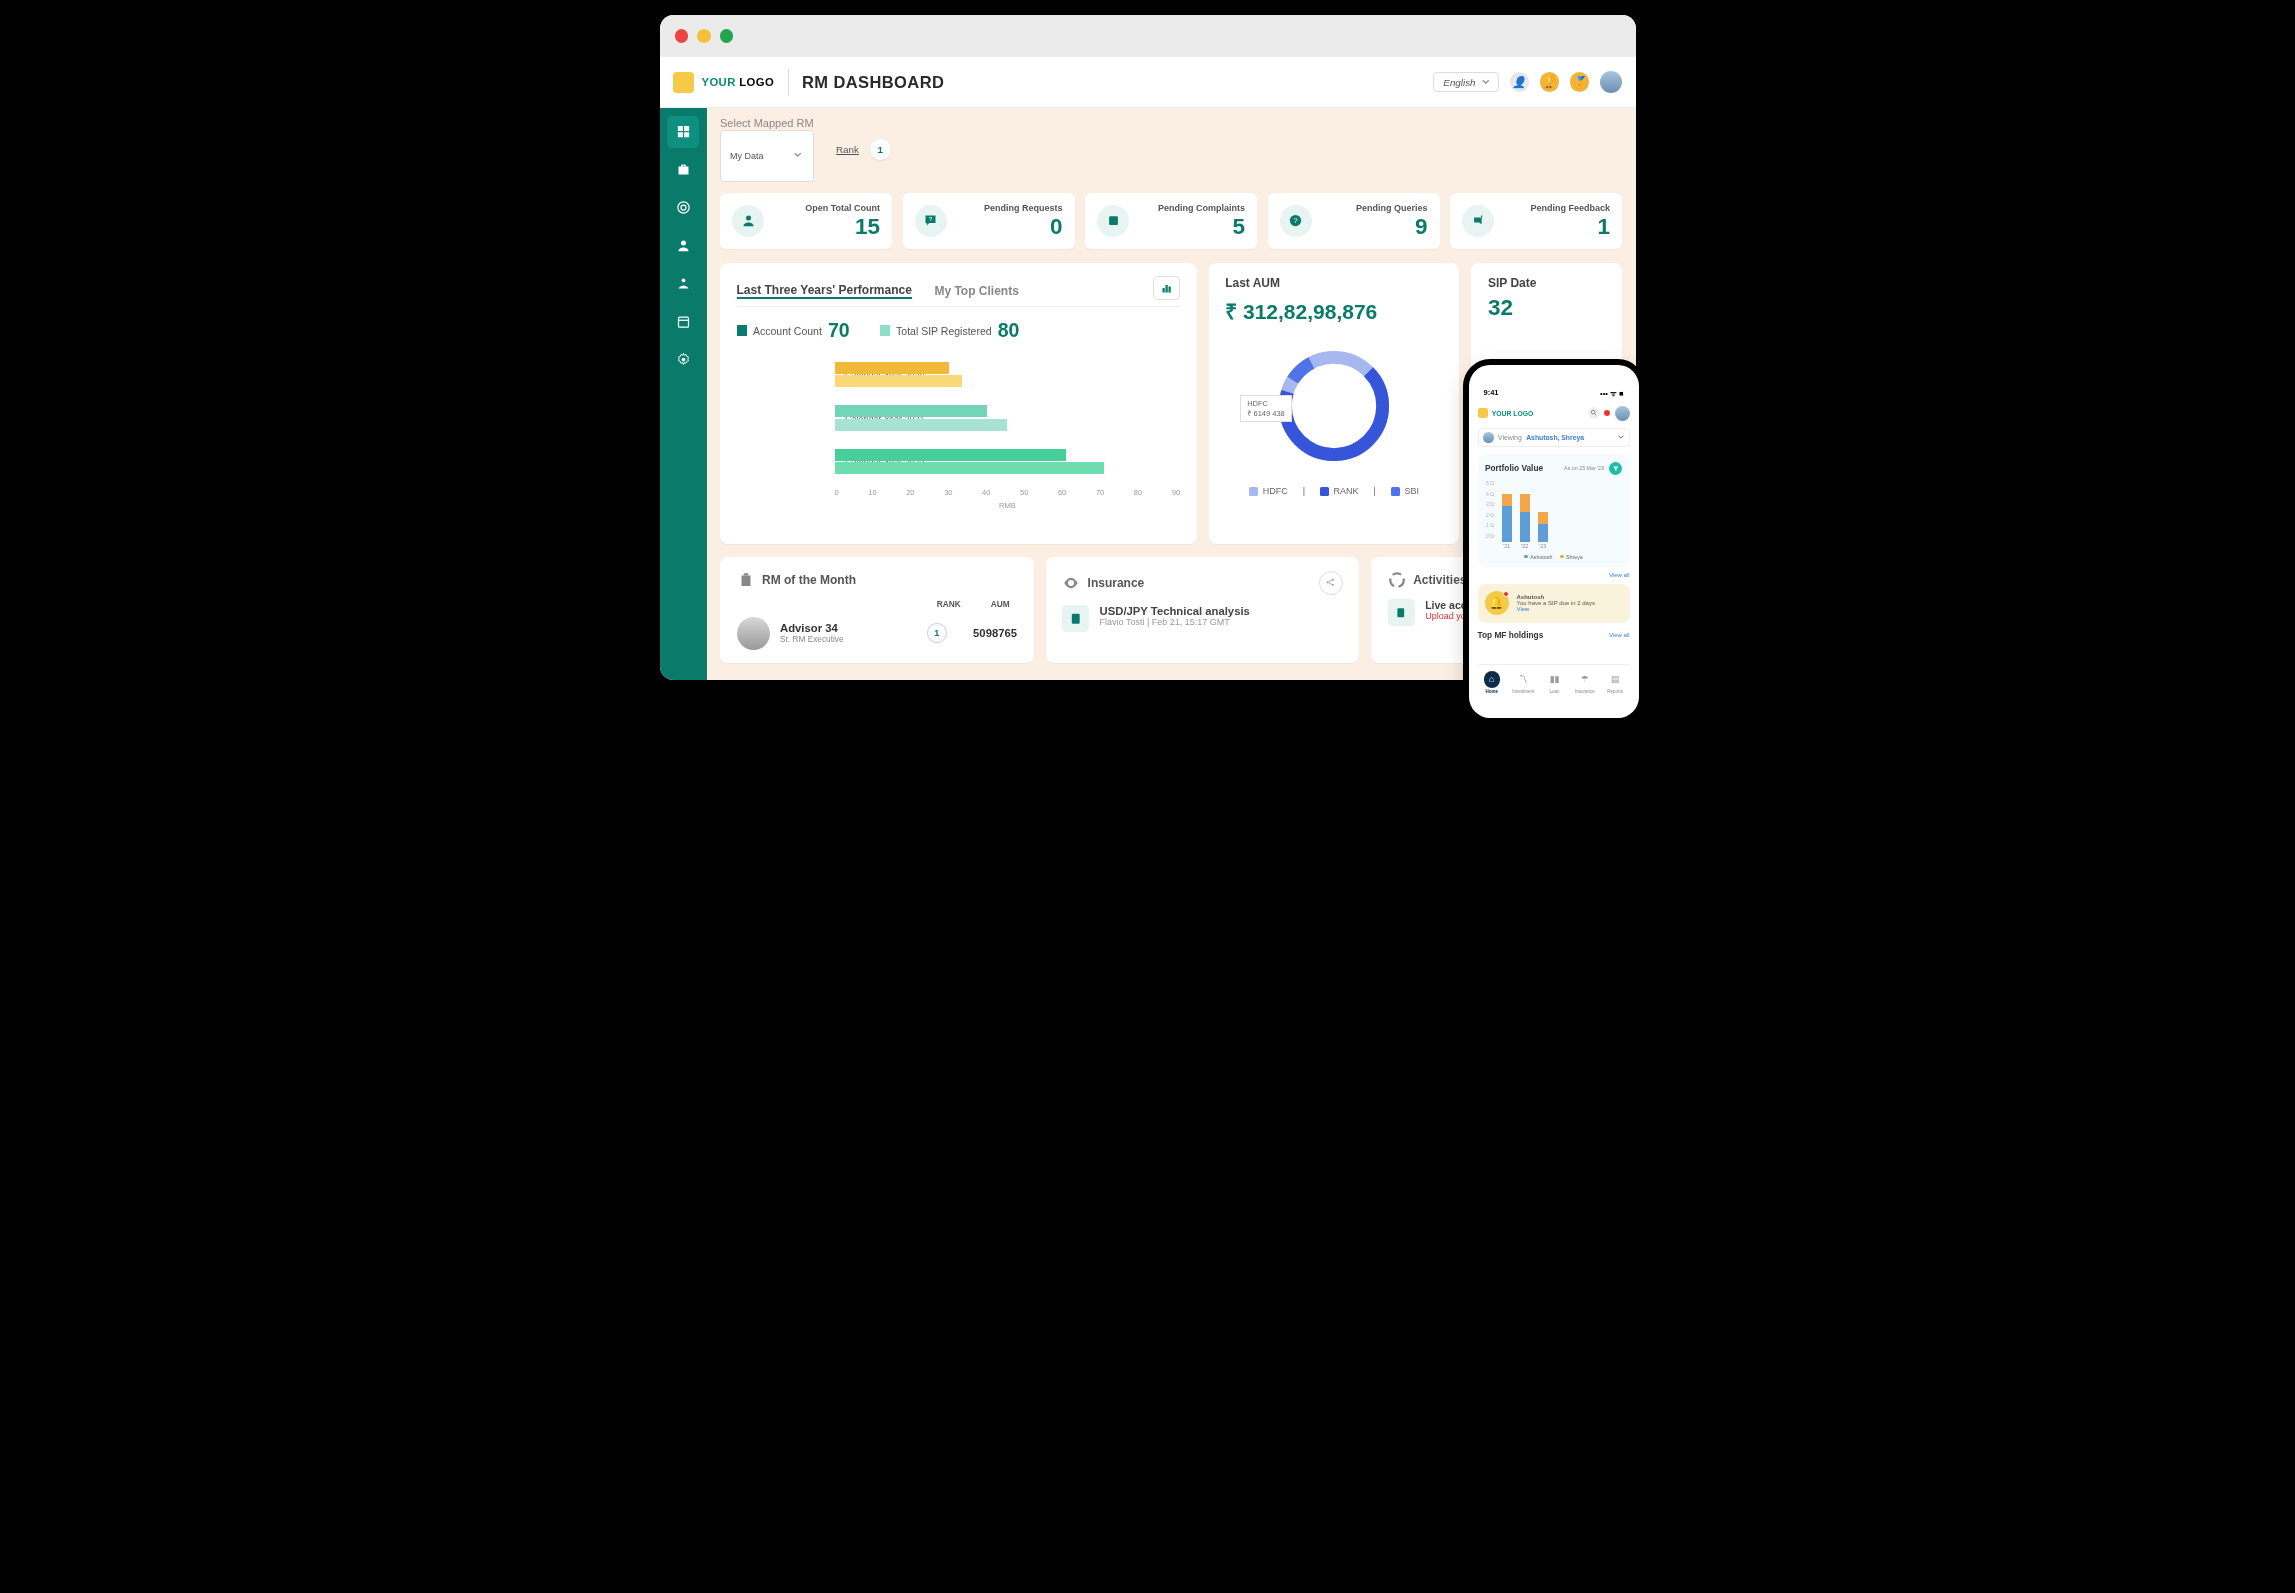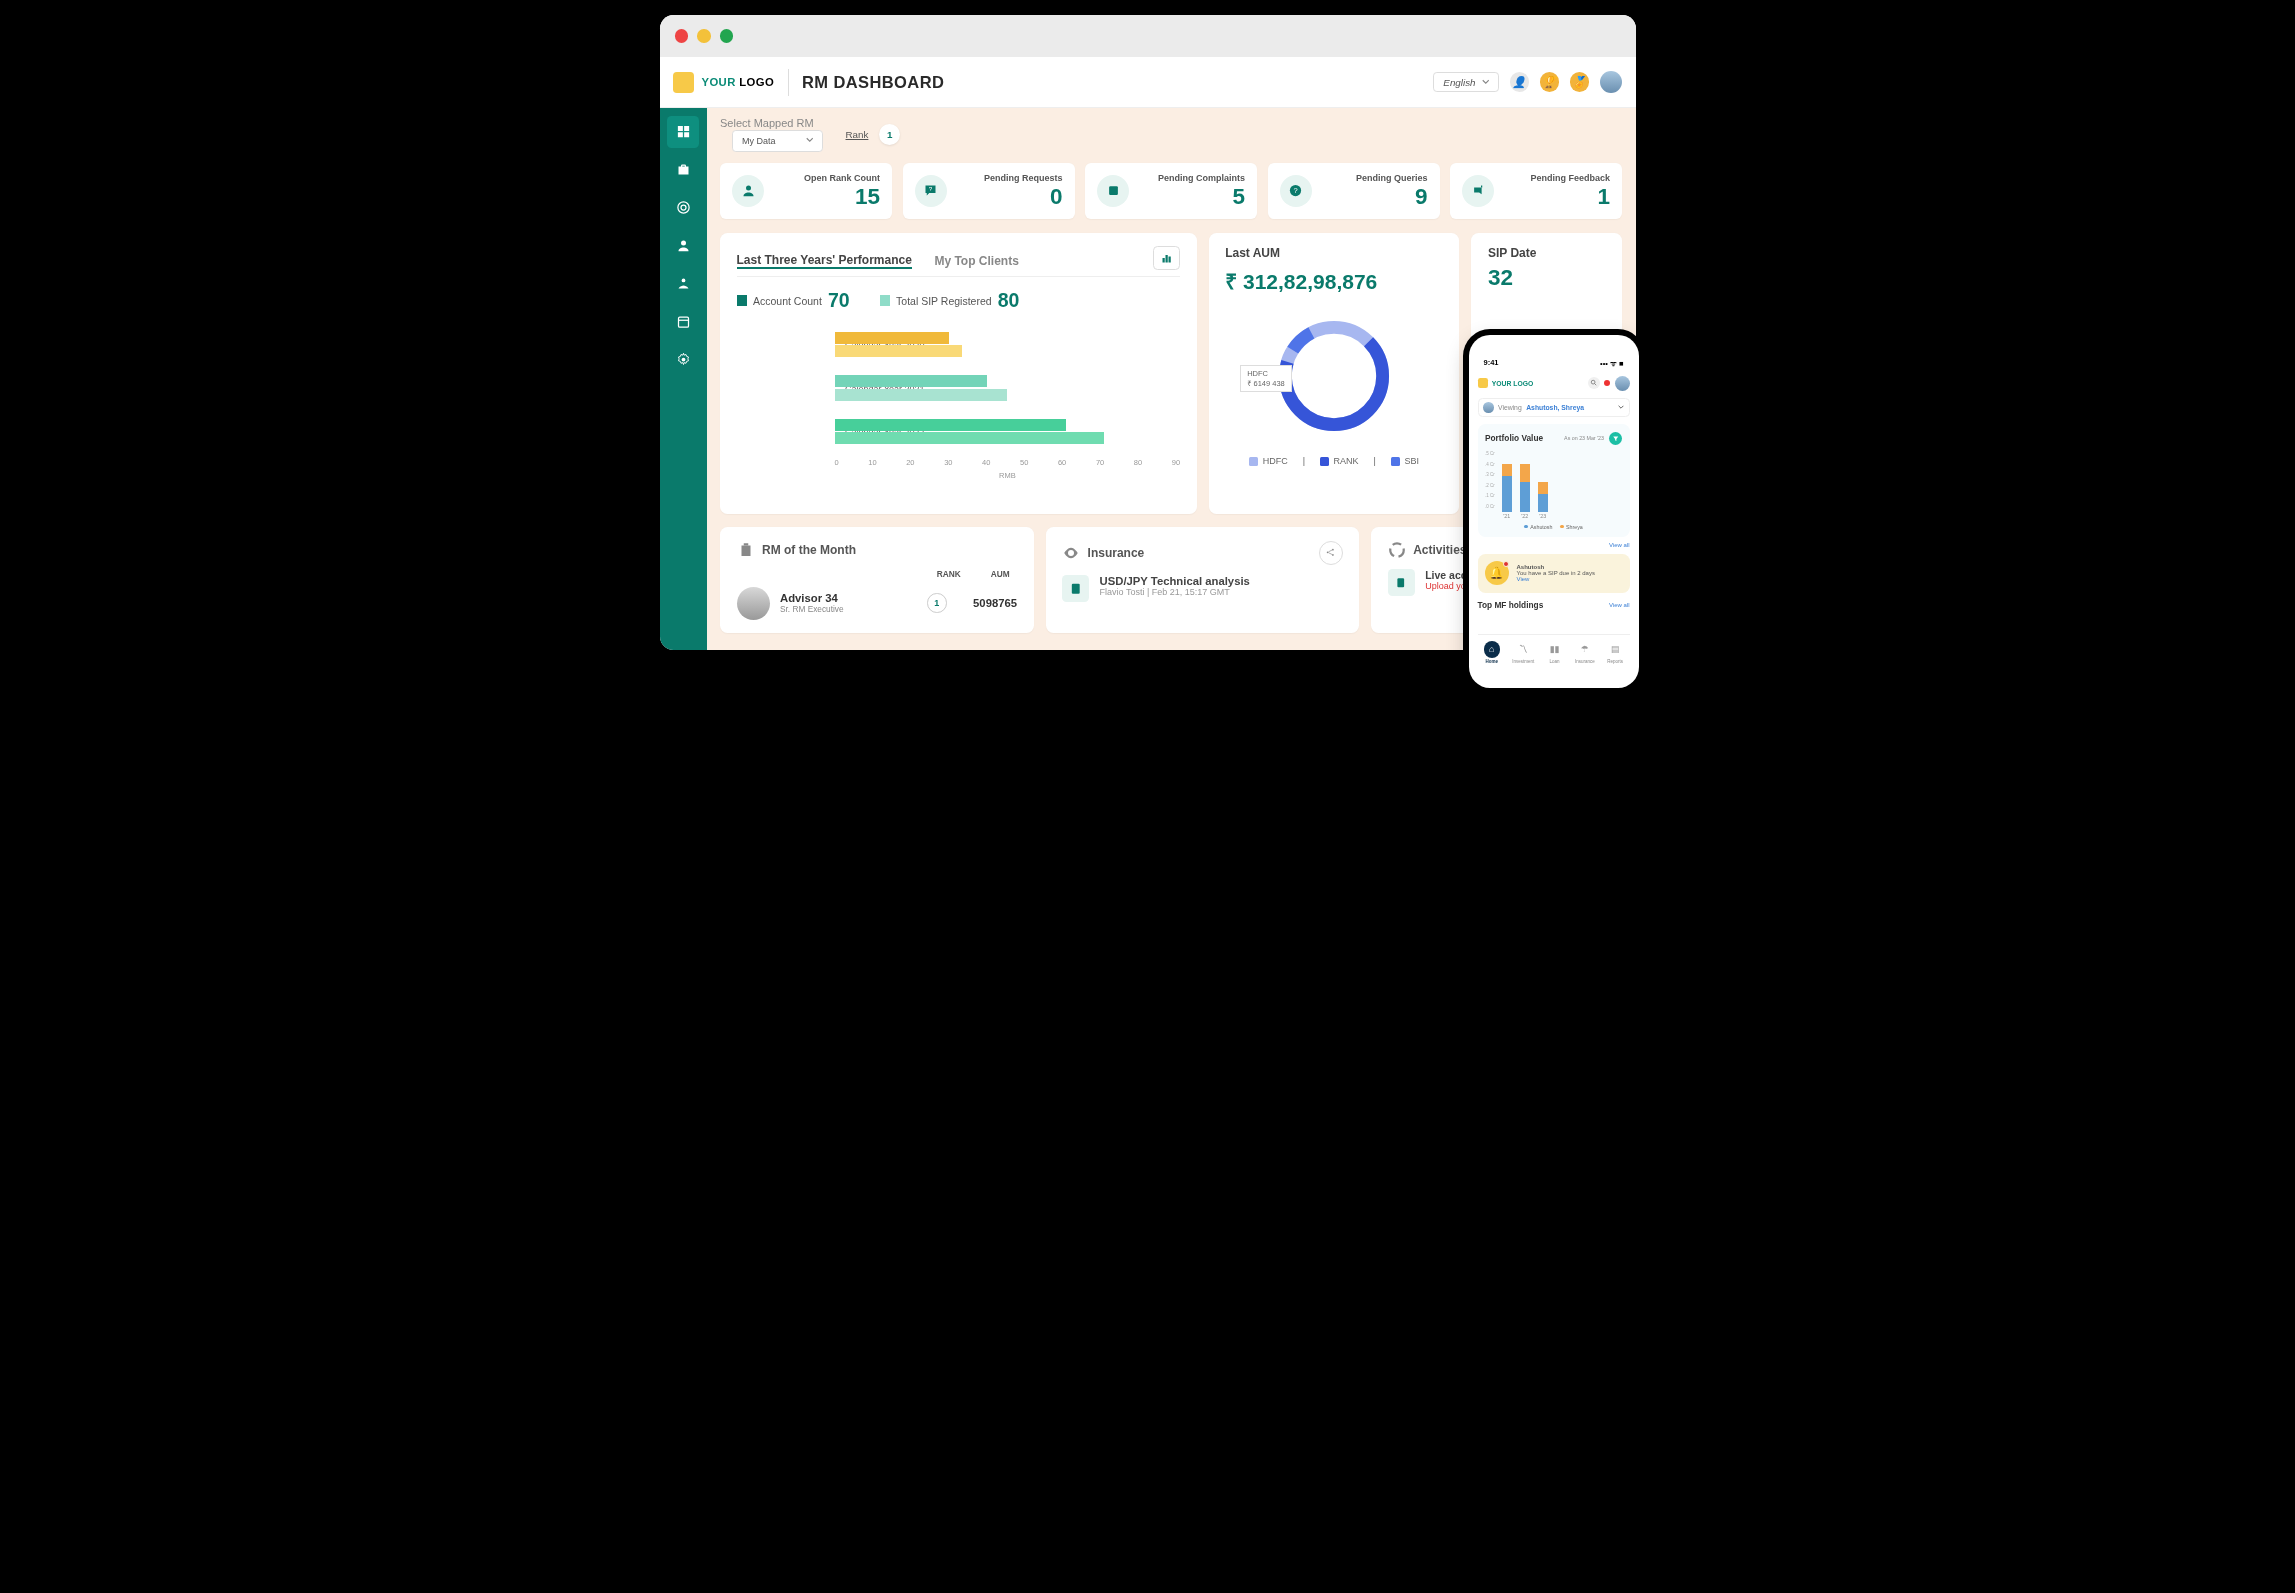--- a/index.html
+++ b/index.html
@@ -21,21 +21,21 @@
 .hicon { width: 19.5px; height: 19.5px; border-radius: 50%; display:flex;align-items:center;justify-content:center; font-size: 11.3px; }
 .hicon.grey{ background:#e7e7e7;color:#888; } .hicon.gold{background:#f2b33a;} .avatar-sm{width:22.5px;height:22.5px;border-radius:50%;background:linear-gradient(#a8c6df,#6a8fb0);}
 .body-row { display: flex; }
 .sidebar { width: 47px; background: #0a7a6b; display: flex; flex-direction: column; align-items: center; padding-top: 7.5px; gap: 6px; }
 .side-item { width: 32px; height: 32px; display: flex; align-items: center; justify-content: center; color: #fff; border-radius: 4.5px; cursor:pointer; }
 .side-item.active { background: #0e8f7f; }
 .side-item svg { width: 15px; height: 15px; fill: #fff; }
 .content { flex: 1; background: #fbeee3; padding: 9px 13.5px 16.5px; }
 .toprow { display: flex; align-items: center; gap: 22.5px; margin-bottom: 10.5px; }
 .sel-wrap small { font-size: 11px; color: #888; display: block; margin-bottom: 1px; }
-.sel { background: #fff; border: 0.8px solid #ddd; border-radius: 3.8px; padding: 5px 9px; font-size: 9px; color: #555; display: flex; gap: 30px; cursor:pointer;margin-left:12px;}
+.sel { background: #fff; border: 0.8px solid #ddd; border-radius: 3.8px; padding: 20px 9px; font-size: 9px; color: #555; display: flex; gap: 30px; cursor:pointer;}
 .rank-lbl { font-size: 9.8px; color: #555; text-decoration: underline; }
 .rank-badge { background: #fff; width: 21px; height: 21px; border-radius: 50%; display: inline-flex; align-items: center; justify-content: center; font-weight: 700; font-size: 9.8px; color: #0a7a6b; margin-left: 7.5px; box-shadow: 0 0.8px 2.3px rgba(0,0,0,.1); }
 .stat-row { display: grid; grid-template-columns: repeat(5, 1fr); gap: 10.5px; margin-bottom: 13.5px; }
 .stat-card { background: #fff; border-radius: 6px; padding: 10.5px 12px; display: flex; align-items: center; gap: 10.5px; box-shadow: 0 0.8px 1.5px rgba(0,0,0,0.04); }
 .stat-icon { width: 32px; height: 32px; border-radius: 50%; background: #e7f4f1; display:flex;align-items:center;justify-content:center; color:#0a7a6b;}
 .stat-icon svg{width:15px;height:15px;fill:#0a7a6b;}
 .stat-text { flex: 1; text-align: right; }
 .stat-label { font-size: 9px; color: #555; font-weight: 600; }
 .stat-val { font-size: 22.5px; font-weight: 800; color: #0a7a6b; line-height: 1; margin-top: 3px; }
 .main-row { display: grid; grid-template-columns: 1.9fr 1fr 0.6fr; gap: 12px; margin-bottom: 13.5px; }
@@ -224,21 +224,21 @@
 
       <div class="stat-row">
         <div class="stat-card">
           <div class="stat-icon">
                 <svg viewBox="0 0 24 24">
                   <circle cx="12" cy="8" r="4"></circle>
                   <path d="M4 21c0-4 4-6 8-6s8 2 8 6z"></path>
                 </svg>
               </div>
           <div class="stat-text">
-                <div class="stat-label">Open Rank Count</div>
+                <div class="stat-label">Open Total Count</div>
                 <div class="stat-val">15</div>
               </div>
         </div>
         <div class="stat-card">
           <div class="stat-icon">
                 <svg viewBox="0 0 24 24">
                   <path d="M4 4h16v12H10l-4 4v-4H4z"></path>
                   <text x="12" y="13" font-size="10" fill="#fff" text-anchor="middle">?</text>
                 </svg>
               </div>

